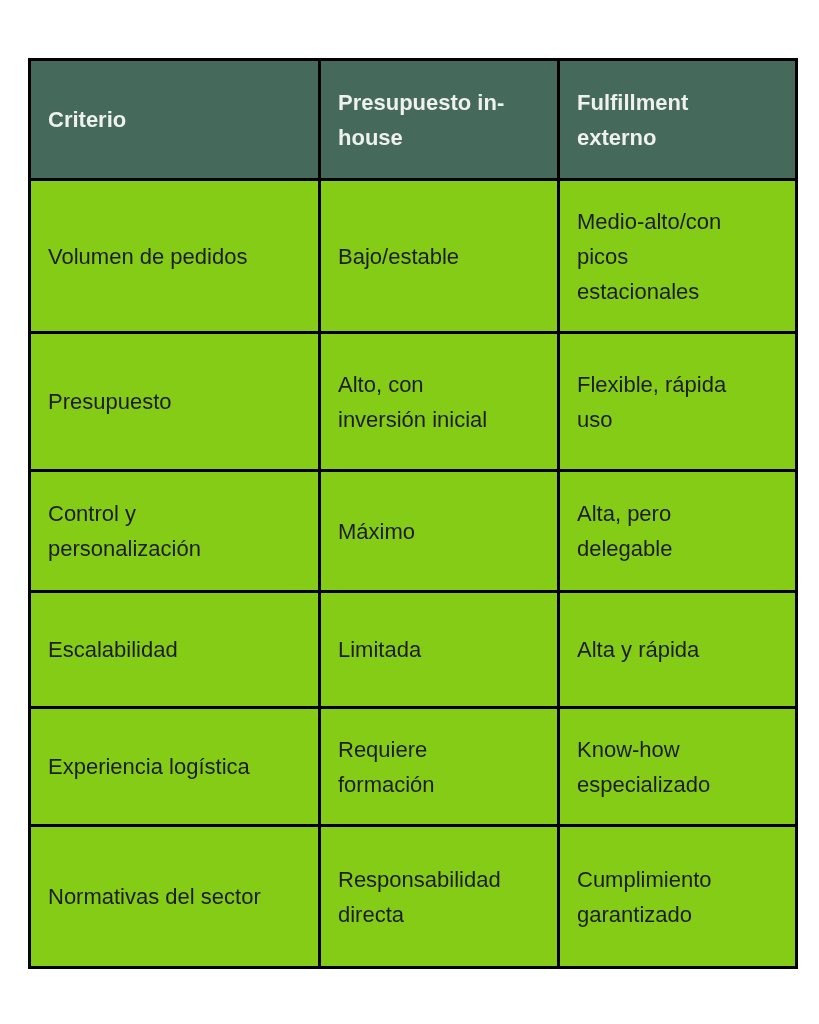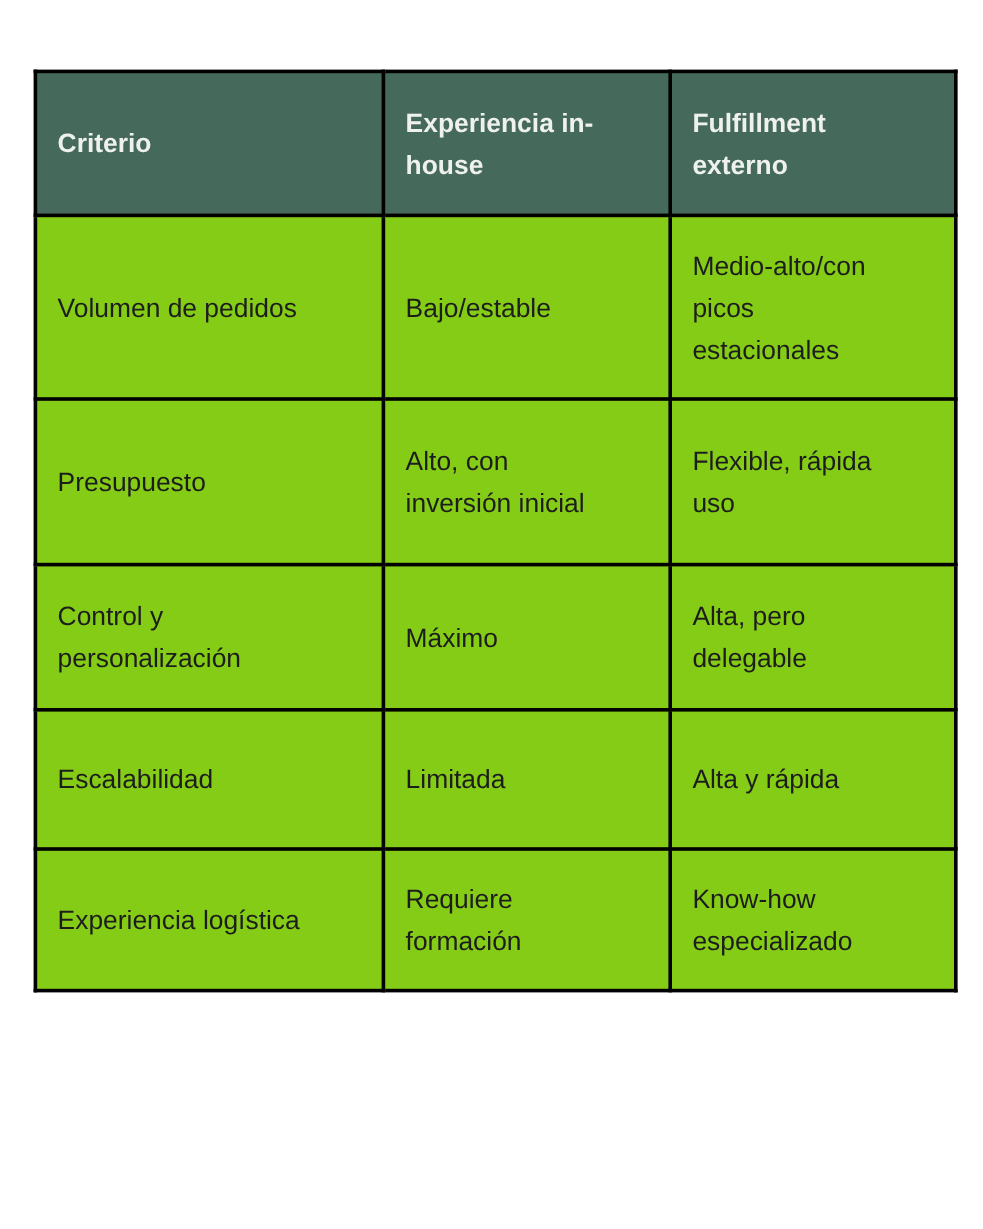--- a/index.html
+++ b/index.html
@@ -68,21 +68,21 @@
       <col class="c1">
       <col class="c2">
       <col class="c3">
     </colgroup>
     <thead>
       <tr>
           <th class="c1">
             <div class="txt">Criterio</div>
           </th>
           <th class="c2">
-            <div class="txt">Experiencia in-house</div>
+            <div class="txt">Presupuesto in-house</div>
           </th>
           <th class="c3">
             <div class="txt">Fulfillment externo</div>
           </th>
         </tr>
     </thead>
     <tbody>
         <tr>
           <td class="c1">
             <div class="txt">Volumen de pedidos</div>
@@ -131,15 +131,26 @@
           <td class="c1">
             <div class="txt">Experiencia logística</div>
           </td>
           <td class="c2">
             <div class="txt">Requiere formación</div>
           </td>
           <td class="c3">
             <div class="txt">Know-how especializado</div>
           </td>
         </tr>
+        <tr>
+          <td class="c1">
+            <div class="txt">Normativas del sector</div>
+          </td>
+          <td class="c2">
+            <div class="txt">Responsabilidad directa</div>
+          </td>
+          <td class="c3">
+            <div class="txt">Cumplimiento garantizado</div>
+          </td>
+        </tr>
       </tbody>
   </table>
 </div>
 
 </body></html>

